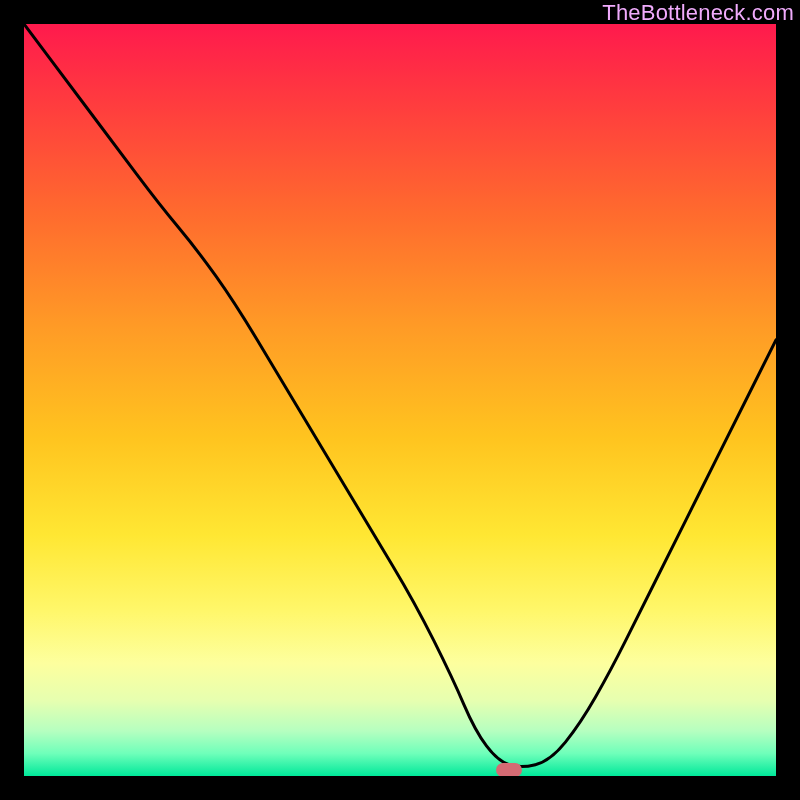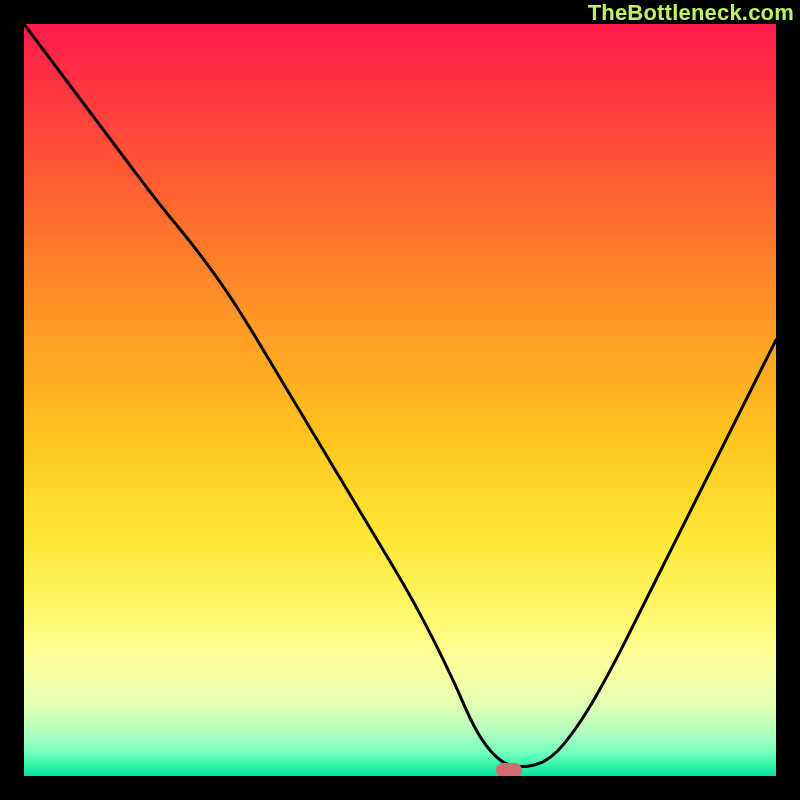--- a/index.html
+++ b/index.html
@@ -56,22 +56,22 @@
     border-radius: 8px;
     background: #d46a73;
     transform: translate(-50%, -50%);
   }
   .watermark {
     position: absolute;
     top: 0;
     right: 6px;
     font-family: Arial, Helvetica, sans-serif;
     font-size: 22px;
-    font-weight: 700;
-    color: #bef264;
+    font-weight: 400;
+    color: #f0abfc;
     letter-spacing: 0.2px;
   }
 </style>
 </head>
 <body>
 
 <div class="frame">
   <div class="watermark">TheBottleneck.com</div>
   <div class="plot">
     <div class="gradient"></div>

